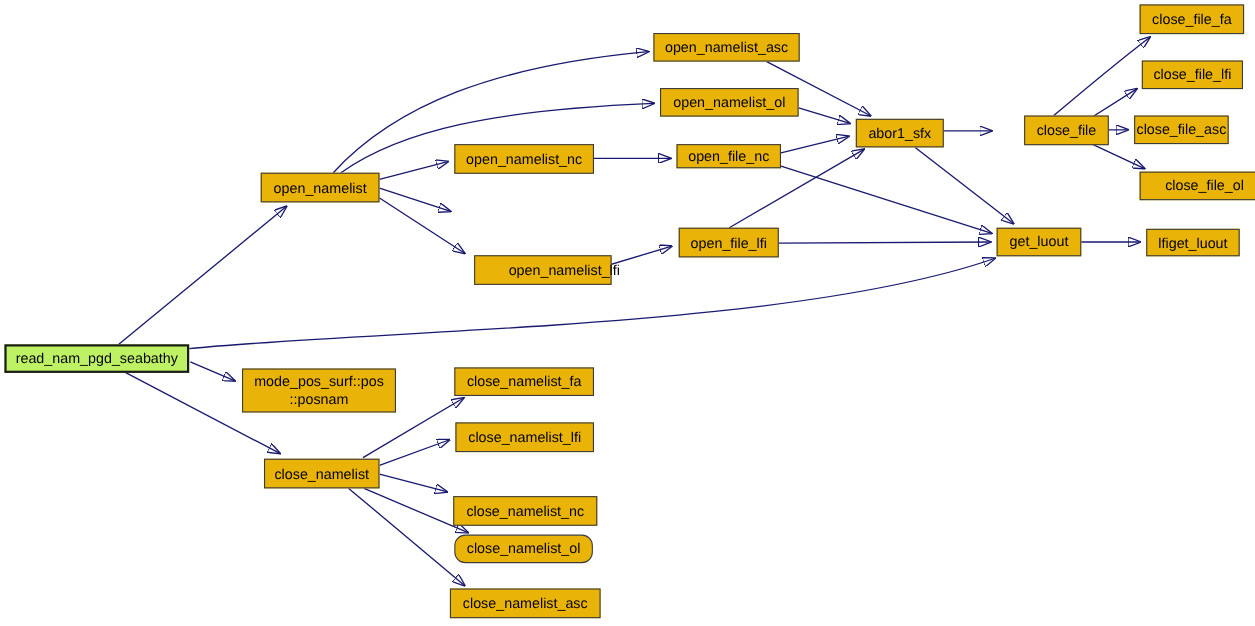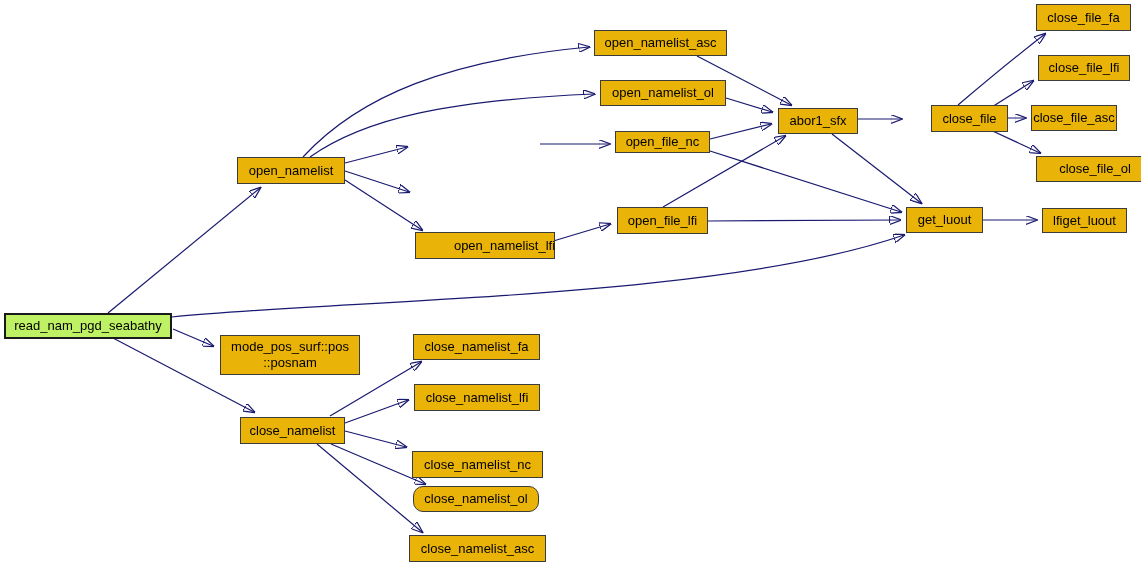--- a/index.html
+++ b/index.html
@@ -97,21 +97,22 @@
     <path d="M345,431 L406,447" marker-end="url(#arrow)"></path>
     <path d="M331,444 L425,484" marker-end="url(#arrow)"></path>
     <path d="M317,444 L422,532" marker-end="url(#arrow)"></path>
   </svg>
 
   <div class="node root" style="left:4px;   top:313px; width:168px; height:26px;">read_nam_pgd_seabathy</div>
 
   <div class="node" style="left:237px; top:157px; width:108px; height:27px;">open_namelist</div>
   <div class="node" style="left:594px; top:30px;  width:133px; height:26px;">open_namelist_asc</div>
   <div class="node" style="left:600px; top:80px;  width:126px; height:26px;">open_namelist_ol</div>
-  <div class="node" style="left:415px; top:232px; width:140px; height:27px;padding-left:41px;">open_namelist_lfi</div>
+  <div class="node" style="left:413px; top:131px; width:127px; height:27px;">open_namelist_nc</div>
+  <div class="node" style="left:431px; top:232px; width:125px; height:27px;padding-left:41px;">open_namelist_lfi</div>
 
   <div class="node" style="left:615px; top:131px; width:95px;  height:22px;">open_file_nc</div>
   <div class="node" style="left:617px; top:207px; width:91px;  height:27px;">open_file_lfi</div>
 
   <div class="node" style="left:778px; top:108px; width:80px;  height:26px;">abor1_sfx</div>
   <div class="node" style="left:931px; top:105px; width:77px;  height:27px;">close_file</div>
 
   <div class="node" style="left:1036px; top:4px;   width:95px;  height:27px;">close_file_fa</div>
   <div class="node" style="left:1038px; top:55px;  width:92px;  height:26px;">close_file_lfi</div>
   <div class="node" style="left:1031px; top:105px; width:86px; height:26px;">close_file_asc</div>

